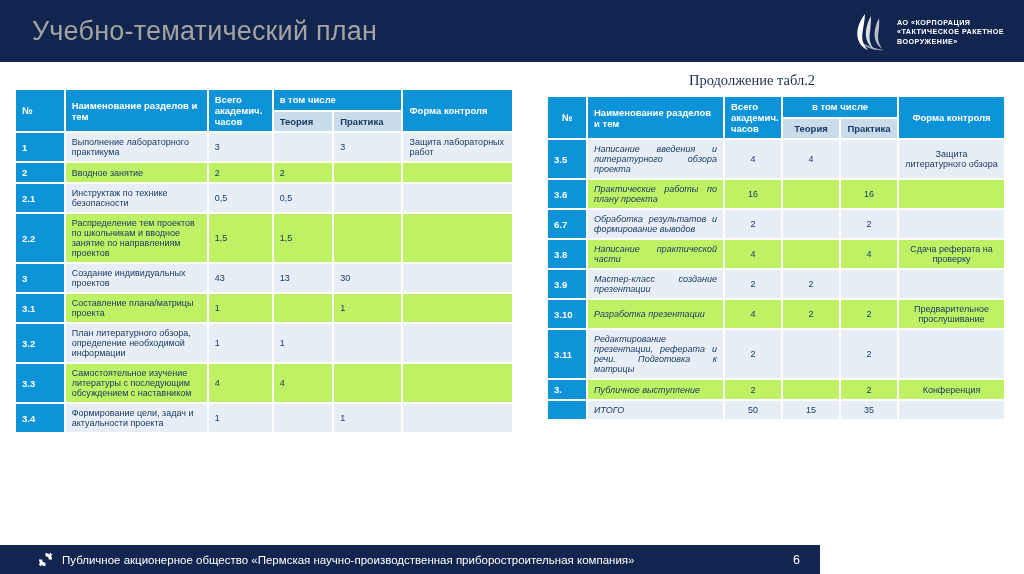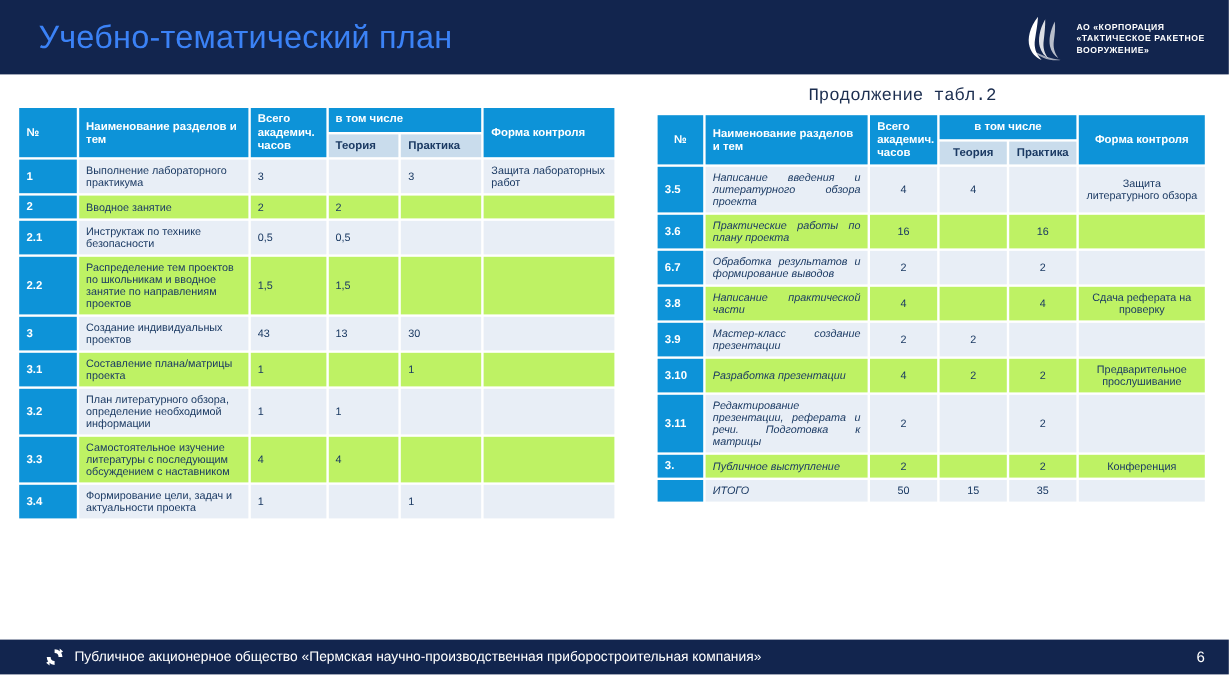--- a/index.html
+++ b/index.html
@@ -12,21 +12,21 @@
   }
 
   
   .slide-header{
     position:absolute;left:0;top:0;width:1024px;height:62px;
     background:#12254e;
     display:flex;align-items:center;
   }
   .slide-title{
     margin-left:32px;
-    color:#3b82f6;
+    color:#a3a3a3;
     font-size:27px;
     font-weight:400;
     letter-spacing:.2px;
     white-space:nowrap;
   }
   .brand{
     position:absolute;right:20px;top:12px;
     display:flex;align-items:center;gap:9px;
   }
   .brand-mark{width:34px;height:40px;display:block;}
@@ -81,41 +81,41 @@
   #left-table .c-name{width:130px;}
   #left-table .c-tot{width:58px;}
   #left-table .c-th{width:54px;}
   #left-table .c-pr{width:62px;}
   #left-table .c-form{width:100px;}
 
   
   .right-wrap{position:absolute;left:546px;top:72px;width:460px;}
   .cont-caption{
     text-align:center;
-    font-family:Liberation Mono, monospace;
+    font-family:Liberation Serif, serif;
     font-size:14.5px;
     color:#1b2d4f;
     margin:0 0 6px 0;
     padding-right:48px;
   }
   #right-table{width:460px;}
   #right-table .c-no{width:38px;}
   #right-table .c-name{width:135px;}
   #right-table .c-tot{width:56px;}
   #right-table .c-th{width:56px;}
   #right-table .c-pr{width:56px;}
   #right-table .c-form{width:105px;}
   #right-table td.name{text-align:justify;text-align-last:left;font-style:italic;}
   #right-table td.v,#right-table td.form{text-align:center;}
   #right-table th.sub,#right-table th.center{text-align:center;}
   #right-table th.form-h{text-align:center;}
 
   
   .slide-footer{
-    position:absolute;left:0;bottom:12px;width:1024px;height:29px;
+    position:absolute;left:0;bottom:0;width:820px;height:29px;
     background:#12254e;
     display:flex;align-items:center;
   }
   .footer-icon{margin-left:38px;width:15px;height:15px;display:block;}
   .footer-text{
     margin-left:9px;color:#ffffff;font-size:11.5px;white-space:nowrap;
   }
   .footer-page{
     position:absolute;right:20px;color:#ffffff;font-size:12.5px;
   }

